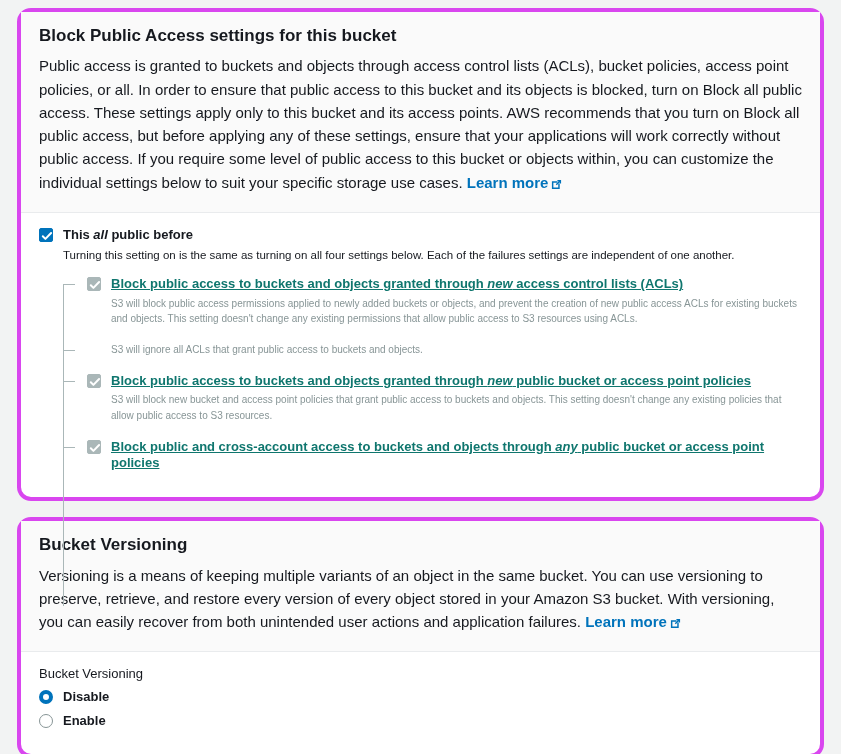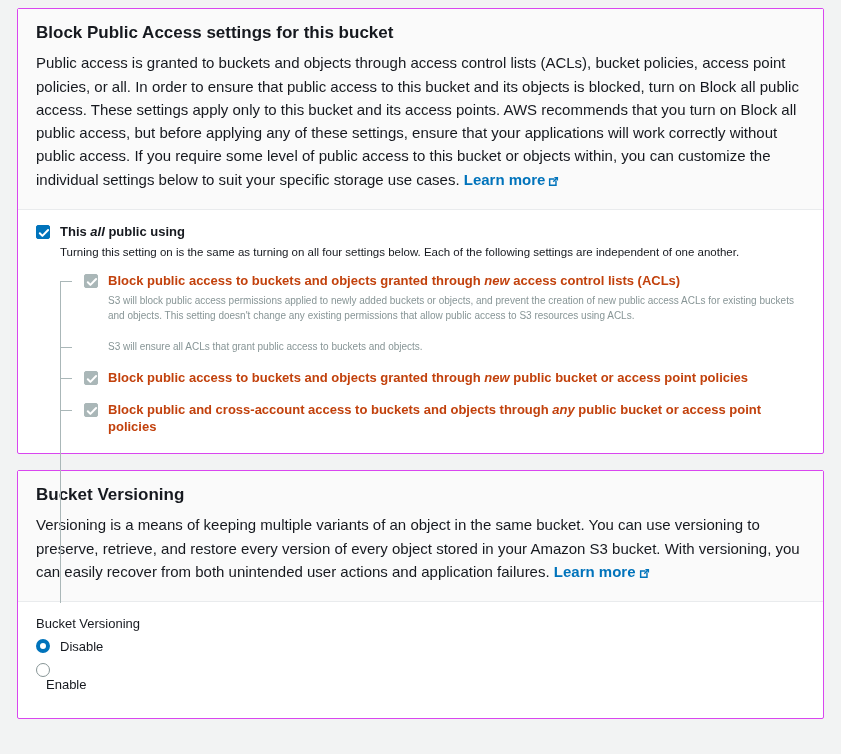--- a/index.html
+++ b/index.html
@@ -14,22 +14,22 @@
     height: 754px;
     overflow: hidden;
     color: #16191f;
   }
   .page {
     padding: 8px 17px 0 17px;
     box-sizing: border-box;
   }
   .card {
     background: #ffffff;
-    border: 1px solid #d946ef;
-    border-radius: 2px;
+    border: 4px solid #d946ef;
+    border-radius: 14px;
     margin-bottom: 16px;
   }
   .card-header {
     padding: 14px 18px 16px 18px;
     background: #fafafa;
     border-bottom: 1px solid #e9ebed;
   }
   .card-title {
     font-size: 17px;
     font-weight: bold;
@@ -86,42 +86,43 @@
     top: 1px;
   }
   .cb-label {
     font-size: 13px;
     font-weight: bold;
     color: #16191f;
     margin-left: 10px;
     line-height: 1.25;
   }
   .cb-label.disabled {
-    color: #c2410c;
+    color: #0f766e;
+    text-decoration: underline;
   }
   .cb-label em {
     font-style: italic;
     font-weight: bold;
   }
   .cb-sub {
     font-size: 11.5px;
     line-height: 1.5;
     color: #16191f;
     margin: 4px 0 0 24px;
   }
   .sub-items {
     margin: 12px 0 0 24px;
     position: relative;
   }
   .sub-item {
     position: relative;
     padding-left: 24px;
     margin-bottom: 16px;
   }
-  .sub-item:last-child { margin-bottom: 0; }
+  .sub-item:last-child { margin-bottom: 8px; }
   .tick {
     position: absolute;
     left: 0;
     top: 8px;
     width: 12px;
     height: 1px;
     background: #aab7b8;
   }
   .vline {
     position: absolute;
@@ -144,24 +145,25 @@
     background: #fafafa;
     border-bottom: 1px solid #e9ebed;
   }
   .field-label {
     font-size: 13px;
     color: #16191f;
     margin-bottom: 8px;
   }
   .radio-row {
     display: flex;
-    align-items: flex-start;
+    align-items: flex-end;
     margin-bottom: 9px;
-  }
-  .radio-row:last-child { margin-bottom: 8px; flex-direction: column; }
+    font-weight: bold;
+  }
+  .radio-row:last-child { margin-bottom: 8px; }
   .radio {
     width: 14px;
     height: 14px;
     min-width: 14px;
     border-radius: 50%;
     border: 1px solid #879596;
     box-sizing: border-box;
     background: #fff;
     position: relative;
   }
@@ -191,55 +193,56 @@
       </p>
     </div>
     <div class="card-body">
 
       <div class="cb-row">
         <span class="checkbox checked">
           <svg width="12" height="12" viewBox="0 0 12 12">
               <path d="M1.8 6.2l2.6 2.7L10.1 3" stroke="#ffffff" stroke-width="2" fill="none" stroke-linecap="round" stroke-linejoin="round"></path>
             </svg>
         </span>
-        <span class="cb-label"><span>This </span><em>all</em><span> public using</span></span>
-      </div>
-      <div class="cb-sub">Turning this setting on is the same as turning on all four settings below. Each of the following settings are independent of one another.</div>
+        <span class="cb-label"><span>This </span><em>all</em><span> public before</span></span>
+      </div>
+      <div class="cb-sub">Turning this setting on is the same as turning on all four settings below. Each of the failures settings are independent of one another.</div>
 
       <div class="sub-items">
         <div class="vline" style="bottom:auto;height:322px;"></div>
 
         <div class="sub-item">
           <span class="tick"></span>
           <div class="cb-row">
             <span class="checkbox checked disabled">
               <svg width="12" height="12" viewBox="0 0 12 12">
                   <path d="M1.8 6.2l2.6 2.7L10.1 3" stroke="#ffffff" stroke-width="2" fill="none" stroke-linecap="round" stroke-linejoin="round"></path>
                 </svg>
             </span>
             <span class="cb-label disabled"><span>Block public access to buckets and objects granted through </span><em>new</em><span> access control lists (ACLs)</span></span>
           </div>
           <div class="sub-desc">S3 will block public access permissions applied to newly added buckets or objects, and prevent the creation of new public access ACLs for existing buckets and objects. This setting doesn't change any existing permissions that allow public access to S3 resources using ACLs.</div>
         </div>
 
         <div class="sub-item">
           <span class="tick"></span>
-          <div class="sub-desc">S3 will ensure all ACLs that grant public access to buckets and objects.</div>
+          <div class="sub-desc">S3 will ignore all ACLs that grant public access to buckets and objects.</div>
         </div>
 
         <div class="sub-item">
           <span class="tick"></span>
           <div class="cb-row">
             <span class="checkbox checked disabled">
               <svg width="12" height="12" viewBox="0 0 12 12">
                   <path d="M1.8 6.2l2.6 2.7L10.1 3" stroke="#ffffff" stroke-width="2" fill="none" stroke-linecap="round" stroke-linejoin="round"></path>
                 </svg>
             </span>
             <span class="cb-label disabled"><span>Block public access to buckets and objects granted through </span><em>new</em><span> public bucket or access point policies</span></span>
           </div>
+          <div class="sub-desc">S3 will block new bucket and access point policies that grant public access to buckets and objects. This setting doesn't change any existing policies that allow public access to S3 resources.</div>
         </div>
 
         <div class="sub-item">
           <span class="tick"></span>
           <div class="cb-row">
             <span class="checkbox checked disabled">
               <svg width="12" height="12" viewBox="0 0 12 12">
                   <path d="M1.8 6.2l2.6 2.7L10.1 3" stroke="#ffffff" stroke-width="2" fill="none" stroke-linecap="round" stroke-linejoin="round"></path>
                 </svg>
             </span>

